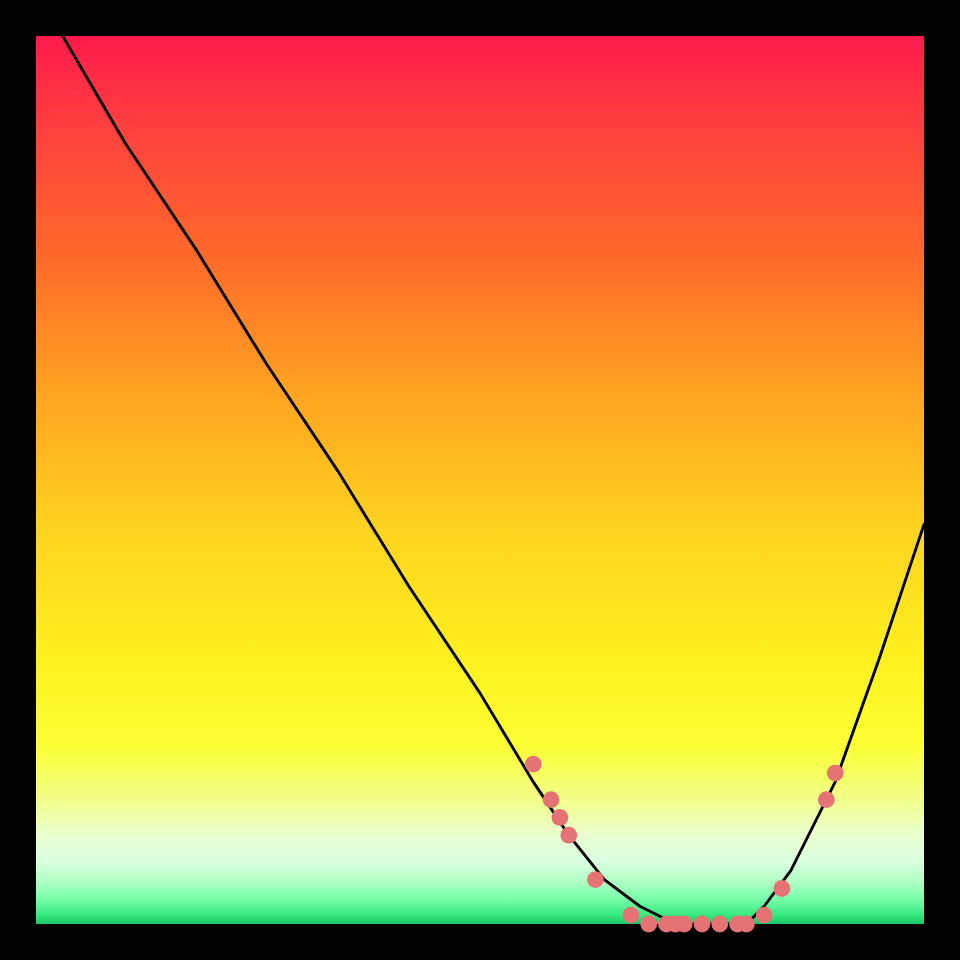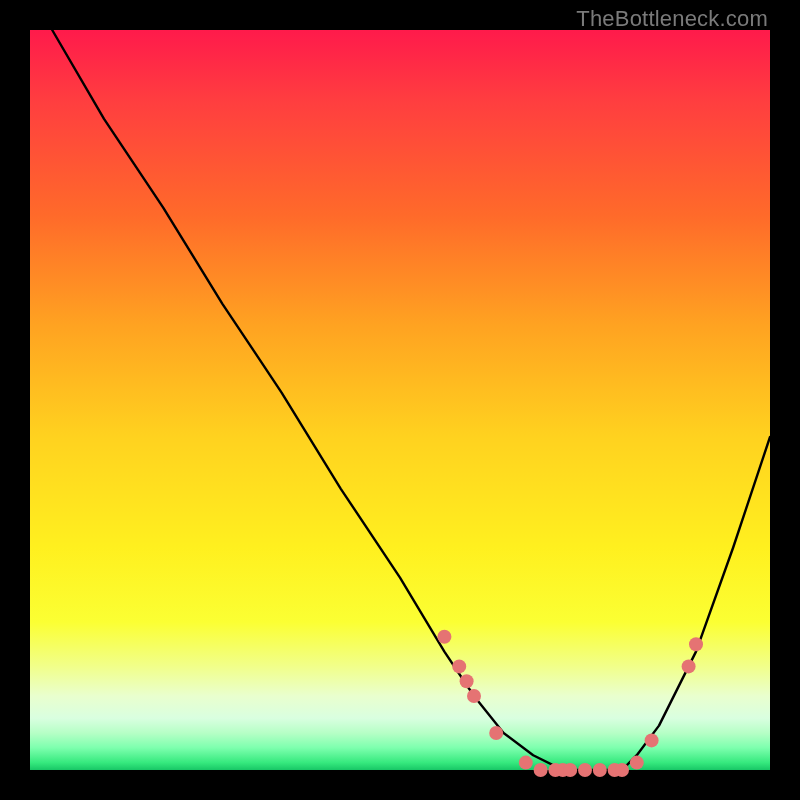--- a/index.html
+++ b/index.html
@@ -71,21 +71,20 @@
   }
   .dot {
     fill: #e57373; 
     stroke: none;
   }
 </style>
 </head>
 <body>
 
 <div class="frame">
-  <div class="watermark">TheBottleneck.com</div>
 
   <div class="plot">
     <svg class="curve" viewBox="0 0 740 740">
       <path id="curve-path" class="line" d="M22.2 0.0 L74.0 88.8 L133.2 177.6 L192.4 273.8 L251.6 362.6 L310.8 458.8 L370.0 547.6 L414.4 621.6 L444.0 666.0 L473.6 703.0 L503.2 725.2 L532.8 740.0 L562.4 740.0 L592.0 740.0 L606.8 725.2 L629.0 695.6 L666.0 621.6 L703.0 518.0 L740.0 407.0"></path>
       <g id="dots">
           <circle cx="414.4" cy="606.8" r="7" class="dot" style="fill: rgb(229, 115, 115);"></circle>
           <circle cx="429.2" cy="636.4" r="7" class="dot" style="fill: rgb(229, 115, 115);"></circle>
           <circle cx="436.6" cy="651.2" r="7" class="dot" style="fill: rgb(229, 115, 115);"></circle>
           <circle cx="444.0" cy="666.0" r="7" class="dot" style="fill: rgb(229, 115, 115);"></circle>
           <circle cx="466.2" cy="703.0" r="7" class="dot" style="fill: rgb(229, 115, 115);"></circle>

